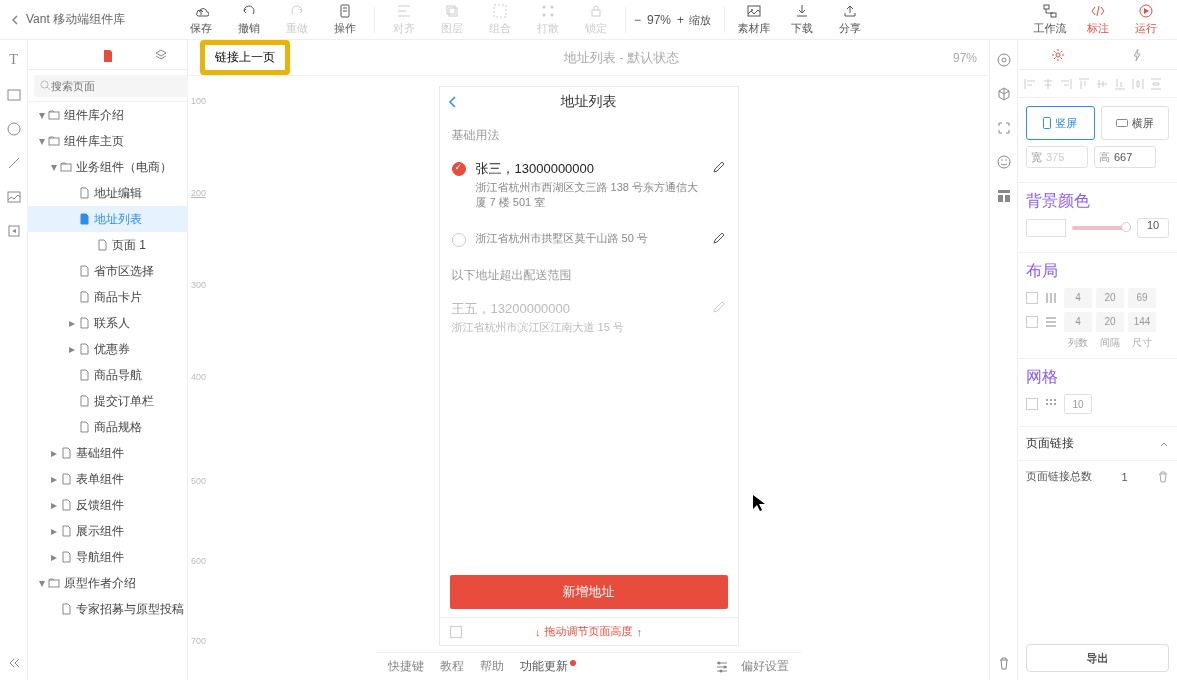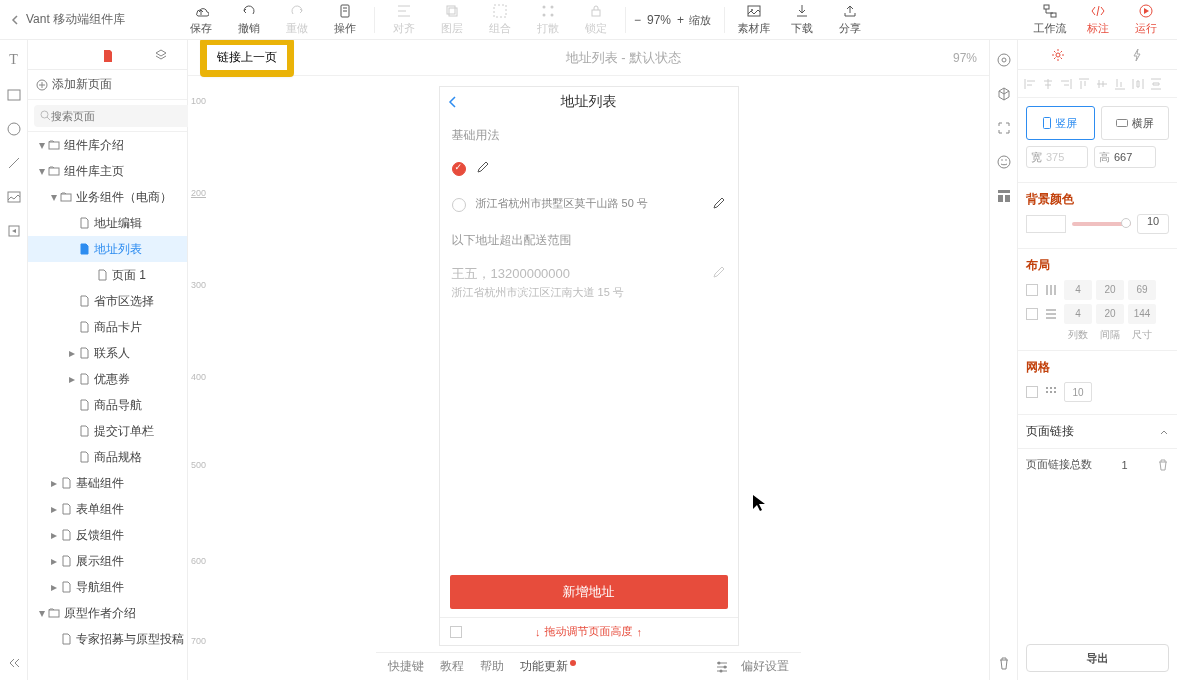--- a/index.html
+++ b/index.html
@@ -46,21 +46,21 @@
 .tree-item.depth1 { padding-left: 8px; }
 .tree-item.depth2 { padding-left: 20px; }
 .tree-item.depth3 { padding-left: 38px; }
 .tree-item.depth4 { padding-left: 56px; }
 .tree-item.active { background: #e6f3ff; color: #2d8cf0; }
 .tree-item.active .ico { color: #2d8cf0; }
 
 
 .canvas-wrap { flex: 1; position: relative; background: #fff; display: flex; flex-direction: column; }
 .canvas-head { height: 36px; display: flex; align-items: center; padding: 0 12px; border-bottom: 1px solid #f0f0f0; gap: 12px; }
-.link-prev { background: #fff; border: 7px solid #eab308; border-radius: 4px; padding: 4px 10px; font-size: 12px; cursor: pointer; box-shadow: 0 1px 2px rgba(0,0,0,0.04); }
+.link-prev { background: #fff; border: 5px solid #eab308; border-radius: 4px; padding: 4px 10px; font-size: 12px; cursor: pointer; box-shadow: 0 1px 2px rgba(0,0,0,0.04); }
 .canvas-title { color: #aaa; font-size: 13px; flex: 1; text-align: center; }
 .canvas-zoom { color: #aaa; font-size: 12px; }
 .canvas-body { flex: 1; position: relative; overflow: hidden; }
 .ruler-v { position: absolute; top: 0; left: 0; width: 20px; bottom: 0; color: #bbb; font-size: 9px; }
 .ruler-v .tick { position: absolute; left: 2px; width: 16px; text-align: right; }
 .mock { position: absolute; left: 50%; transform: translateX(-50%); top: 10px; width: 300px; height: 560px; background: #fff; border: 1px solid #e8e8e8; display: flex; flex-direction: column; }
 .mock-nav { height: 30px; display: flex; align-items: center; justify-content: center; position: relative; font-size: 14px; font-weight: 500; }
 .mock-nav .back { position: absolute; left: 8px; color: #2d8cf0; }
 .mock-section-title { padding: 10px 12px 6px; color: #999; font-size: 12px; }
 .addr { display: flex; align-items: flex-start; padding: 10px 12px; gap: 10px; }
@@ -92,21 +92,21 @@
 .rp-tab.active { color: #e74c3c; }
 .rp-align { height: 28px; display: flex; align-items: center; padding: 0 6px; gap: 6px; color: #ccc; border-bottom: 1px solid #f0f0f0; }
 .rp-section { padding: 8px; border-bottom: 1px solid #f0f0f0; }
 .rp-row { display: flex; align-items: center; gap: 6px; margin-bottom: 6px; }
 .orient-btns { display: flex; gap: 6px; }
 .orient-btn { flex: 1; height: 34px; border: 1px solid #e0e0e0; border-radius: 3px; display: flex; align-items: center; justify-content: center; gap: 4px; cursor: pointer; background: #fff; font-size: 11px; }
 .orient-btn.active { color: #2d8cf0; border-color: #2d8cf0; }
 .dim-input { width: 62px; height: 22px; border: 1px solid #e0e0e0; border-radius: 3px; display: flex; align-items: center; padding: 0 4px; font-size: 11px; }
 .dim-input.disabled { color: #ccc; }
 .dim-input .lbl { color: #999; margin-right: 4px; }
-.sec-title { font-size: 12px; color: #c2410c; margin-bottom: 6px; font-weight: bold; }
+.sec-title { font-size: 16px; color: #8b5cf6; margin-bottom: 6px; }
 .color-swatch { width: 40px; height: 18px; border: 1px solid #e0e0e0; background: #fff; }
 .slider { flex: 1; height: 4px; background: #f0c0c0; border-radius: 2px; position: relative; }
 .slider .thumb { position: absolute; right: 0; top: -4px; width: 10px; height: 10px; border-radius: 50%; background: #fff; border: 1px solid #ccc; }
 .num-input { width: 32px; height: 20px; border: 1px solid #e0e0e0; border-radius: 3px; text-align: center; font-size: 11px; }
 .layout-row { display: flex; align-items: center; gap: 6px; margin-bottom: 4px; }
 .layout-row .cb { width: 12px; height: 12px; border: 1px solid #ccc; }
 .layout-vals { display: flex; gap: 4px; }
 .layout-vals .v { width: 28px; height: 20px; background: #f5f5f5; text-align: center; line-height: 20px; font-size: 10px; color: #999; border-radius: 2px; }
 .layout-labels { display: flex; gap: 4px; font-size: 10px; color: #aaa; margin-left: 38px; }
 .layout-labels span { width: 28px; text-align: center; }
@@ -292,27 +292,20 @@
             <svg width="14" height="14">
               <path d="M3 1h6l2 2v10H3z" fill="#e74c3c"></path>
             </svg>
           </div>
         <div class="lp-tab">
             <svg width="14" height="14">
               <path d="M7 2l5 3-5 3-5-3z M2 8l5 3 5-3" stroke="#888" fill="none"></path>
             </svg>
           </div>
       </div>
-      <div class="lp-addpage">
-        <svg width="12" height="12">
-            <circle cx="6" cy="6" r="5" stroke="#888" fill="none"></circle>
-            <path d="M6 3v6M3 6h6" stroke="#888"></path>
-          </svg>
-        <span>添加新页面</span>
-      </div>
       <div class="lp-search">
         <div class="sbox">
           <svg width="11" height="11">
               <circle cx="4.5" cy="4.5" r="3.5" stroke="#bbb" fill="none"></circle>
               <path d="M7 7l3 3" stroke="#bbb"></path>
             </svg>
           <input placeholder="搜索页面" style="">
         </div>
         <span class="viewtoggle">
             <svg width="14" height="14">
@@ -521,37 +514,41 @@
         <button class="link-prev">链接上一页</button>
         <div class="canvas-title">地址列表 - 默认状态</div>
         <div class="canvas-zoom">97%</div>
       </div>
       <div class="canvas-body">
         <div class="ruler-v" id="ruler-v">
             <div class="tick" style="top: 20px;">100</div>
             <div class="tick" style="top: 112px; text-decoration: underline;">200</div>
             <div class="tick" style="top: 204px;">300</div>
             <div class="tick" style="top: 296px;">400</div>
-            <div class="tick" style="top: 384px;">500</div>
+            <div class="tick" style="top: 400px;">500</div>
             <div class="tick" style="top: 480px;">600</div>
             <div class="tick" style="top: 560px; text-align: right;">700</div>
           </div>
         <div class="mock">
           <div class="mock-nav">
             <span class="back">
                 <svg width="10" height="12">
                   <path d="M7 1L2 6l5 5" stroke="#2d8cf0" fill="none" stroke-width="1.5"></path>
                 </svg>
               </span>
             <span>地址列表</span>
           </div>
           <div class="mock-section-title">基础用法</div>
           <div id="addr-list">
               <div class="addr">
                 <span class="radio checked"></span>
+                <div class="info">
+                  <div class="name">张三，13000000000</div>
+                  <div class="detail">浙江省杭州市西湖区文三路 138 号东方通信大厦 7 楼 501 室</div>
+                </div>
                 <span class="edit">
                   <svg width="14" height="14">
                     <path d="M2 12l1-3 7-7 2 2-7 7-3 1z" stroke="currentColor" fill="none"></path>
                   </svg>
                 </span>
               </div>
               <div class="addr">
                 <span class="radio"></span>
                 <div class="info">
                   <div class="detail">浙江省杭州市拱墅区莫干山路 50 号</div>

